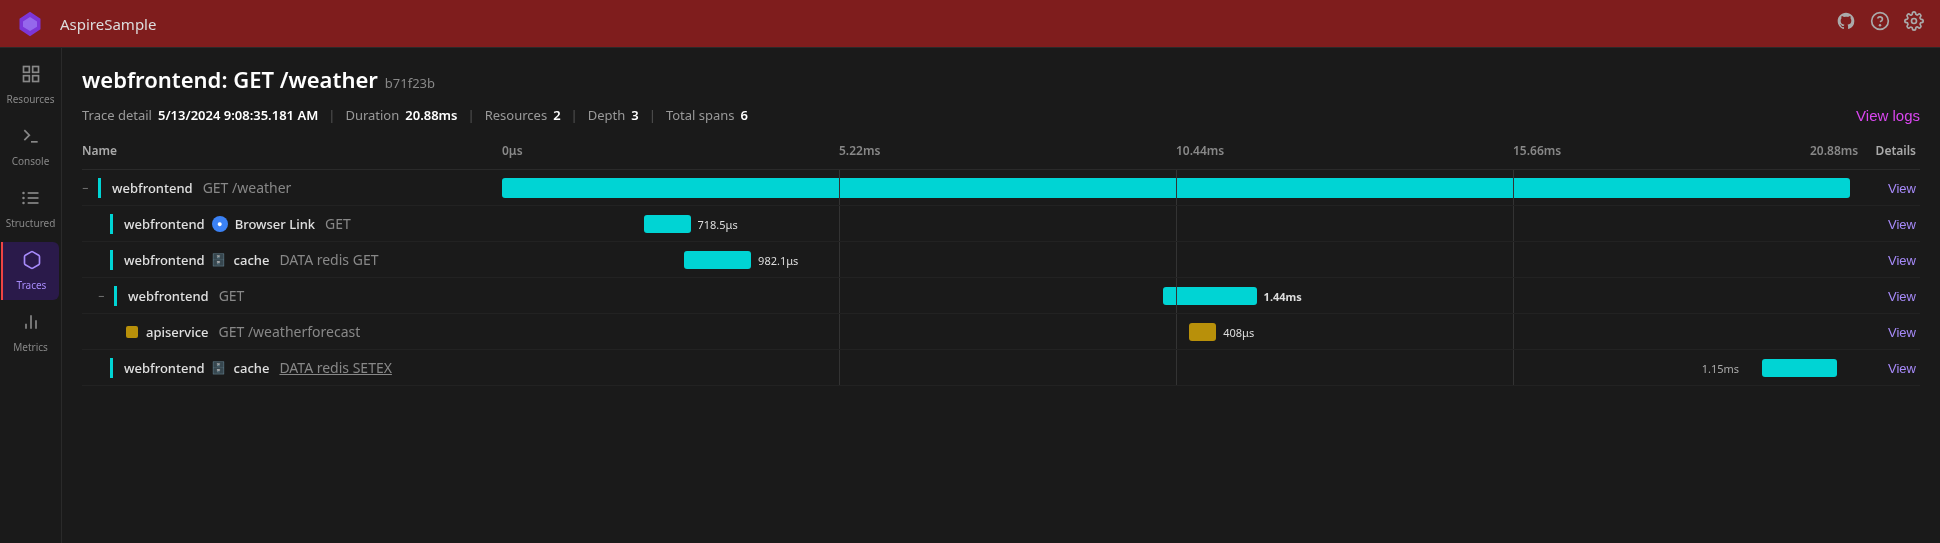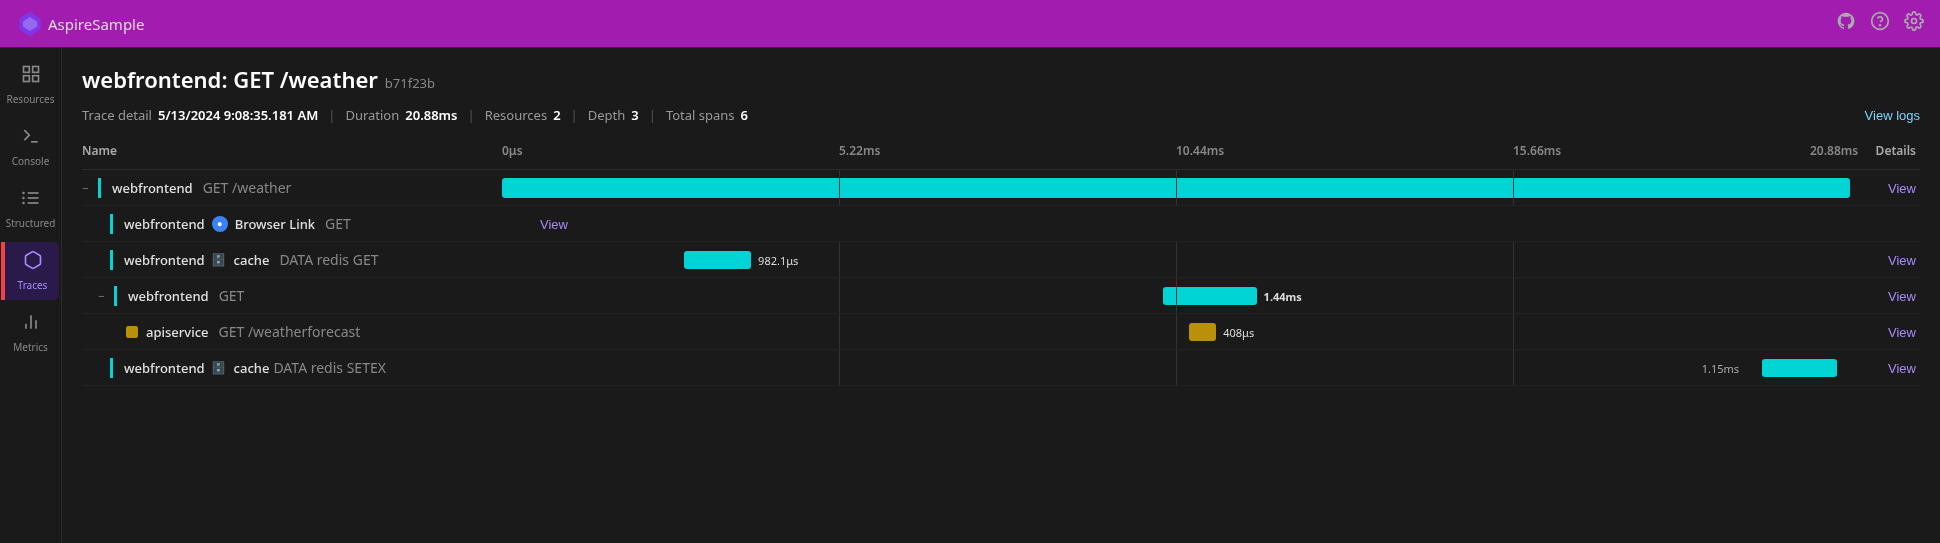--- a/index.html
+++ b/index.html
@@ -10,26 +10,26 @@
       font-size: 13px;
       display: flex;
       flex-direction: column;
       height: 543px;
       width: 1940px;
       overflow: hidden;
     }
 
     
     .top-nav {
-      background: #a21caf;
+      background: #7f1d1d;
       height: 48px;
       display: flex;
       align-items: center;
       padding: 12px 16px;
-      gap: 0;
+      gap: 12px;
       flex-shrink: 0;
       border-bottom: 1px solid #2a2a2a;
     }
     .logo {
       width: 28px;
       height: 28px;
       margin-right: 4px;
     }
     .app-title {
       color: #ddd;
@@ -71,21 +71,21 @@
       display: flex;
       flex-direction: column;
       align-items: center;
       gap: 3px;
       padding: 8px 6px;
       border-radius: 6px;
       cursor: pointer;
       width: 56px;
       color: #888;
     }
-    .sidebar-item.active { color: #a78bfa; border-left: 4px solid #ef4444; background: #2a1a4a; border-radius: 0 6px 6px 0; width: 58px; margin-left: -2px; padding-left: 8px; }
+    .sidebar-item.active { color: #a78bfa; border-left: 2px solid #ef4444; background: #2a1a4a; border-radius: 0 6px 6px 0; width: 58px; margin-left: -2px; padding-left: 8px; }
     .sidebar-item .icon { font-size: 18px; }
     .sidebar-item .label { font-size: 10px; }
 
     
     .main {
       flex: 1;
       display: flex;
       flex-direction: column;
       padding: 16px 20px 0 20px;
       overflow: hidden;
@@ -112,25 +112,25 @@
       gap: 6px;
       color: #999;
       font-size: 13px;
       margin-bottom: 16px;
     }
     .meta-bar .label { color: #999; }
     .meta-bar .value { color: #fff; font-weight: 600; }
     .meta-bar .sep { color: #555; margin: 0 4px; }
     .view-logs-btn {
       margin-left: auto;
-      color: #7dd3fc;
+      color: #d946ef;
       background: none;
       border: none;
       cursor: pointer;
-      font-size: 13px;
+      font-size: 15px;
     }
 
     
     .trace-table {
       flex: 1;
       overflow: hidden;
       display: flex;
       flex-direction: column;
     }
 
@@ -397,20 +397,27 @@
         </div>
 
         <div class="trace-row">
           <div class="row-name col-name indent-1" style="padding-left:28px;">
             <span style="width:8px;height:20px;border-left:3px solid #00d4d4;display:inline-block;margin-right:2px;"></span>
             <span class="svc-name">webfrontend</span>
             <span style="display:inline-flex;align-items:center;justify-content:center;width:16px;height:16px;background:#3b82f6;border-radius:50%;font-size:9px;color:#fff;margin:0 3px;">●</span>
             <span class="svc-name">Browser Link</span>
             <span class="svc-method" style="margin-left:6px;">GET</span>
           </div>
+          <div class="row-timeline col-timeline" style="position:relative;">
+            <div class="span-bar color-cyan" style="left:10.5%;width:3.5%;height:18px;"></div>
+            <span class="span-label" style="left:14.5%;">718.5μs</span>
+            <div class="timeline-vline" style="left:25%;"></div>
+            <div class="timeline-vline" style="left:50%;"></div>
+            <div class="timeline-vline" style="left:75%;"></div>
+          </div>
           <div class="row-details col-details">
             <button class="view-link">View</button>
           </div>
         </div>
 
         <div class="trace-row">
           <div class="row-name col-name indent-1" style="padding-left:28px;">
             <span style="width:8px;height:20px;border-left:3px solid #00d4d4;display:inline-block;margin-right:2px;"></span>
             <span class="svc-name">webfrontend</span>
             <span style="font-size:12px;margin:0 3px;">🗄️</span>
@@ -465,21 +472,21 @@
             <button class="view-link">View</button>
           </div>
         </div>
 
         <div class="trace-row">
           <div class="row-name col-name indent-1" style="padding-left:28px;">
             <span style="width:8px;height:20px;border-left:3px solid #00d4d4;display:inline-block;margin-right:2px;"></span>
             <span class="svc-name">webfrontend</span>
             <span style="font-size:12px;margin:0 3px;">🗄️</span>
             <span class="svc-name">cache</span>
-            <span class="svc-method" style="">DATA redis SETEX</span>
+            <span class="svc-method" style="margin-left:6px;text-decoration:underline;">DATA redis SETEX</span>
           </div>
           <div class="row-timeline col-timeline" style="position:relative;">
             <span class="span-label" style="left:89%;color:#aaa;">1.15ms</span>
             <div class="span-bar color-cyan" style="left:93.5%;width:5.5%;height:18px;"></div>
             <div class="timeline-vline" style="left:25%;"></div>
             <div class="timeline-vline" style="left:50%;"></div>
             <div class="timeline-vline" style="left:75%;"></div>
           </div>
           <div class="row-details col-details">
             <button class="view-link">View</button>

